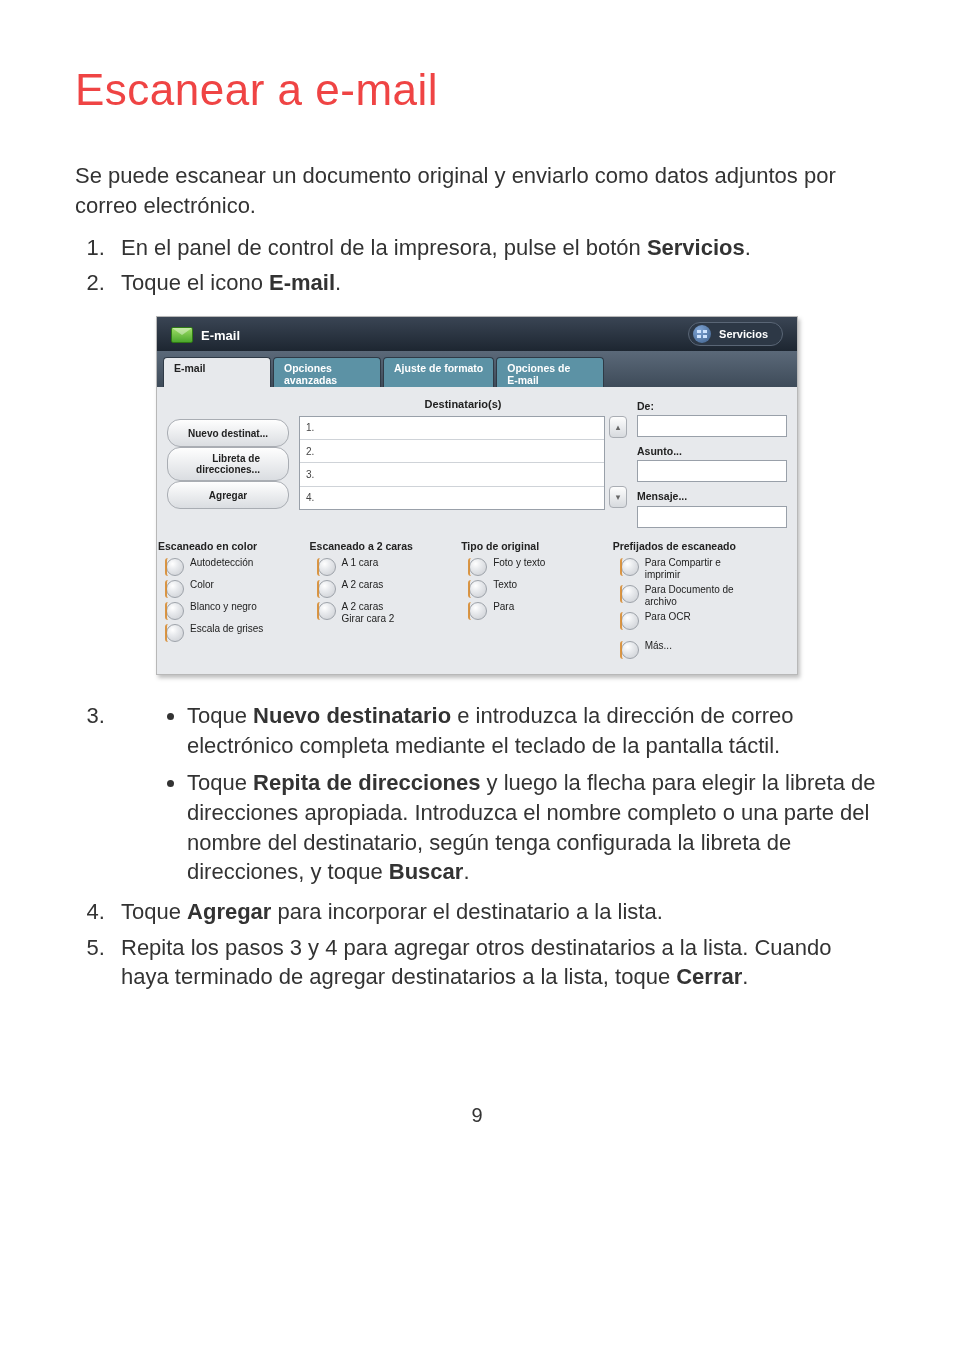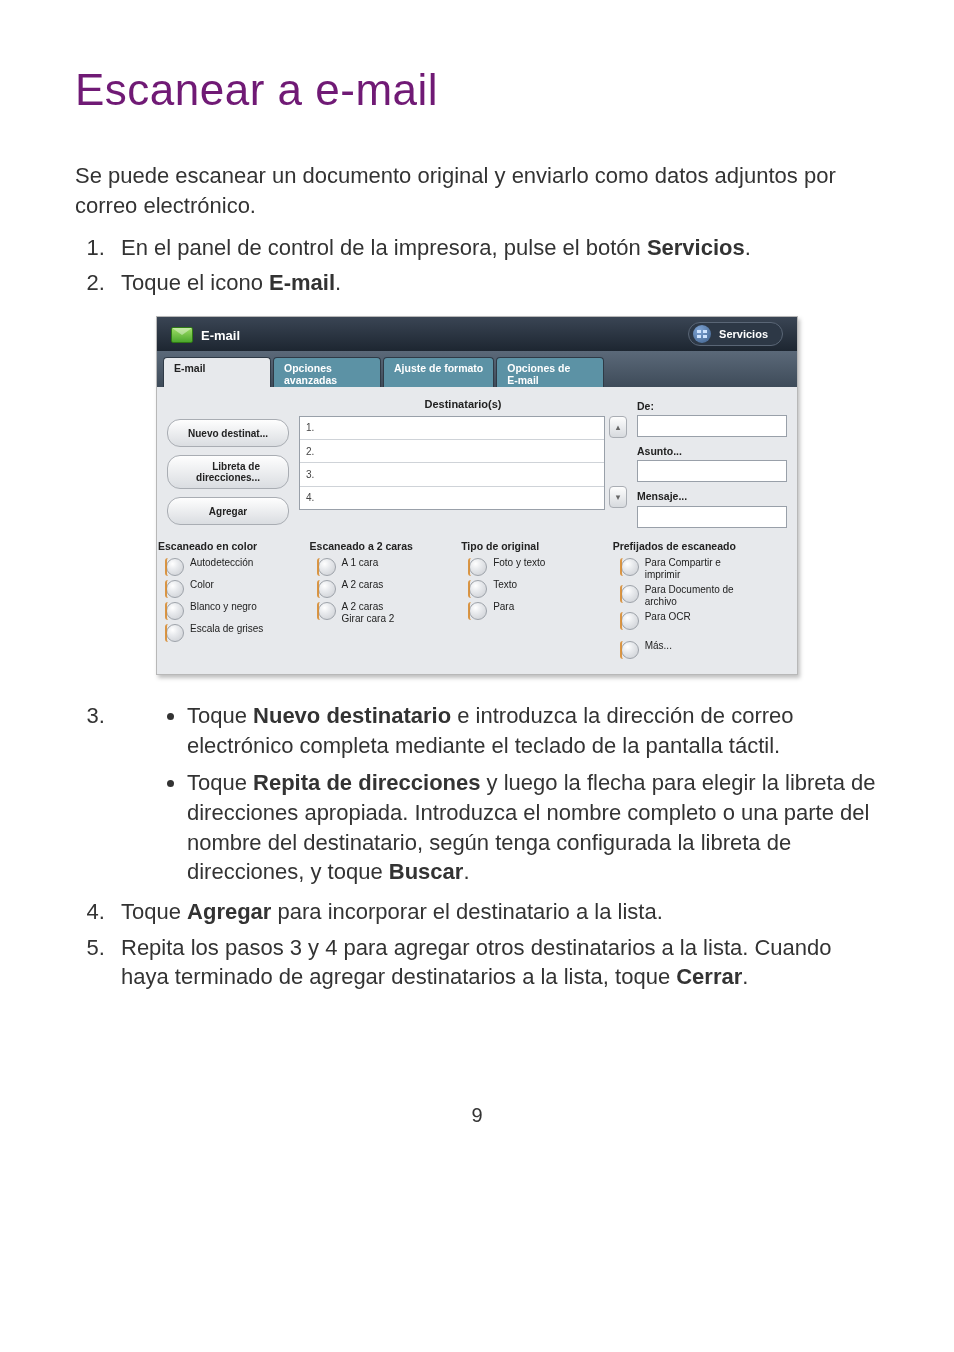--- a/index.html
+++ b/index.html
@@ -8,21 +8,21 @@
     font-family:-apple-system,BlinkMacSystemFont,"Segoe UI",Arial,sans-serif;
     color:#333;
     box-sizing:border-box;
     padding:60px 75px 40px 75px;
     font-size:22px;
     line-height:1.35;
   }
   h1{
     font-family:"Trebuchet MS","Segoe UI",Arial,sans-serif;
     font-weight:400;
-    color:#701a75;
+    color:#ef4444;
     font-size:44px;
     margin:0 0 42px 0;
     letter-spacing:0.5px;
   }
   .intro{margin:0 0 12px 0;}
   ol.steps{margin:0 0 18px 0;padding-left:36px;}
   ol.steps>li{margin-bottom:6px;padding-left:10px;}
   ul.sub{list-style:disc;margin:4px 0 10px 0;padding-left:66px;}
   ul.sub>li{margin-bottom:8px;}
   b{font-weight:700;}
@@ -95,21 +95,21 @@
     border-top-left-radius:4px;border-top-right-radius:4px;
     margin-right:2px;font-weight:700;font-size:10.5px;line-height:12px;
     box-sizing:border-box;display:flex;align-items:flex-start;
     position:relative;
   }
   .tab.active{background:#e7e9ec;color:#222;}
   .tab.inactive{background:#5c92a5;color:#fff;}
   .tab .tab-text{white-space:pre-line;}
 
   .workarea{display:flex;gap:10px;padding:10px 10px 8px 10px;}
-  .leftcol{width:122px;display:flex;flex-direction:column;gap:8px;padding-top:22px;}
+  .leftcol{width:122px;display:flex;flex-direction:column;padding-top:22px;}
   .pillbtn{
     height:26px;border-radius:13px;background:linear-gradient(#fefefe,#dadde1);
     border:1px solid #a9adb3;display:flex;align-items:center;justify-content:center;
     font-weight:700;font-size:10px;color:#222;text-align:center;line-height:11px;
     padding:0 6px;
   }
   .pillbtn.two{height:32px;}
   .midcol{flex:1;}
   .midcol .hdr{font-weight:700;text-align:center;font-size:11px;margin-bottom:4px;}
   .listwrap{display:flex;gap:4px;}

